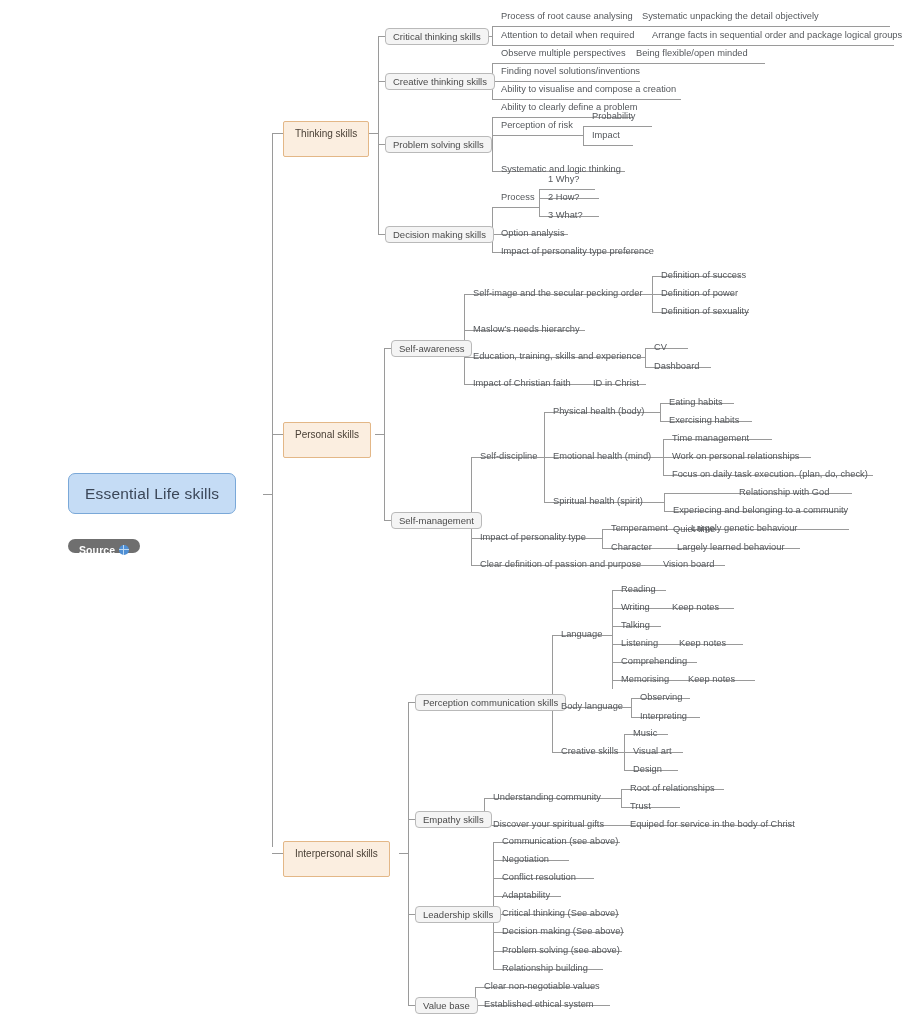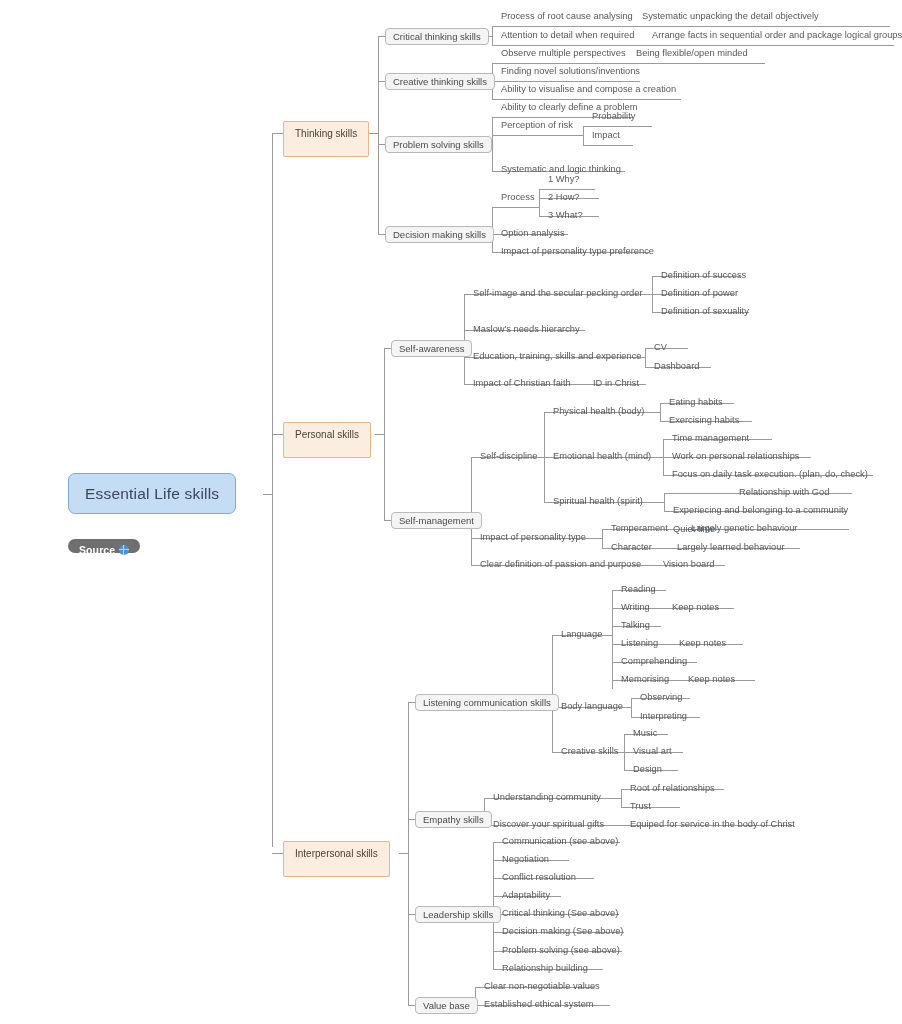--- a/index.html
+++ b/index.html
@@ -390,21 +390,21 @@
 
   <div class="node leaf" style="left:476px;top:530px;">Impact of personality type</div>
   <div class="node leaf" style="left:607px;top:521px;">Temperament</div>
   <div class="node leaf" style="left:687px;top:521px;">Largely genetic behaviour</div>
   <div class="node leaf" style="left:607px;top:540px;">Character</div>
   <div class="node leaf" style="left:673px;top:540px;">Largely learned behaviour</div>
 
   <div class="node leaf" style="left:476px;top:557px;">Clear definition of passion and purpose</div>
   <div class="node leaf" style="left:659px;top:557px;">Vision board</div>
 
-  <div class="node boxed" style="left:415px;top:694px;">Listening communication skills</div>
+  <div class="node boxed" style="left:415px;top:694px;">Perception communication skills</div>
 
   <div class="node leaf" style="left:557px;top:627px;">Language</div>
   <div class="node leaf" style="left:617px;top:582px;">Reading</div>
   <div class="node leaf" style="left:617px;top:600px;">Writing</div>
   <div class="node leaf" style="left:668px;top:600px;">Keep notes</div>
   <div class="node leaf" style="left:617px;top:618px;">Talking</div>
   <div class="node leaf" style="left:617px;top:636px;">Listening</div>
   <div class="node leaf" style="left:675px;top:636px;">Keep notes</div>
   <div class="node leaf" style="left:617px;top:654px;">Comprehending</div>
   <div class="node leaf" style="left:617px;top:672px;">Memorising</div>

